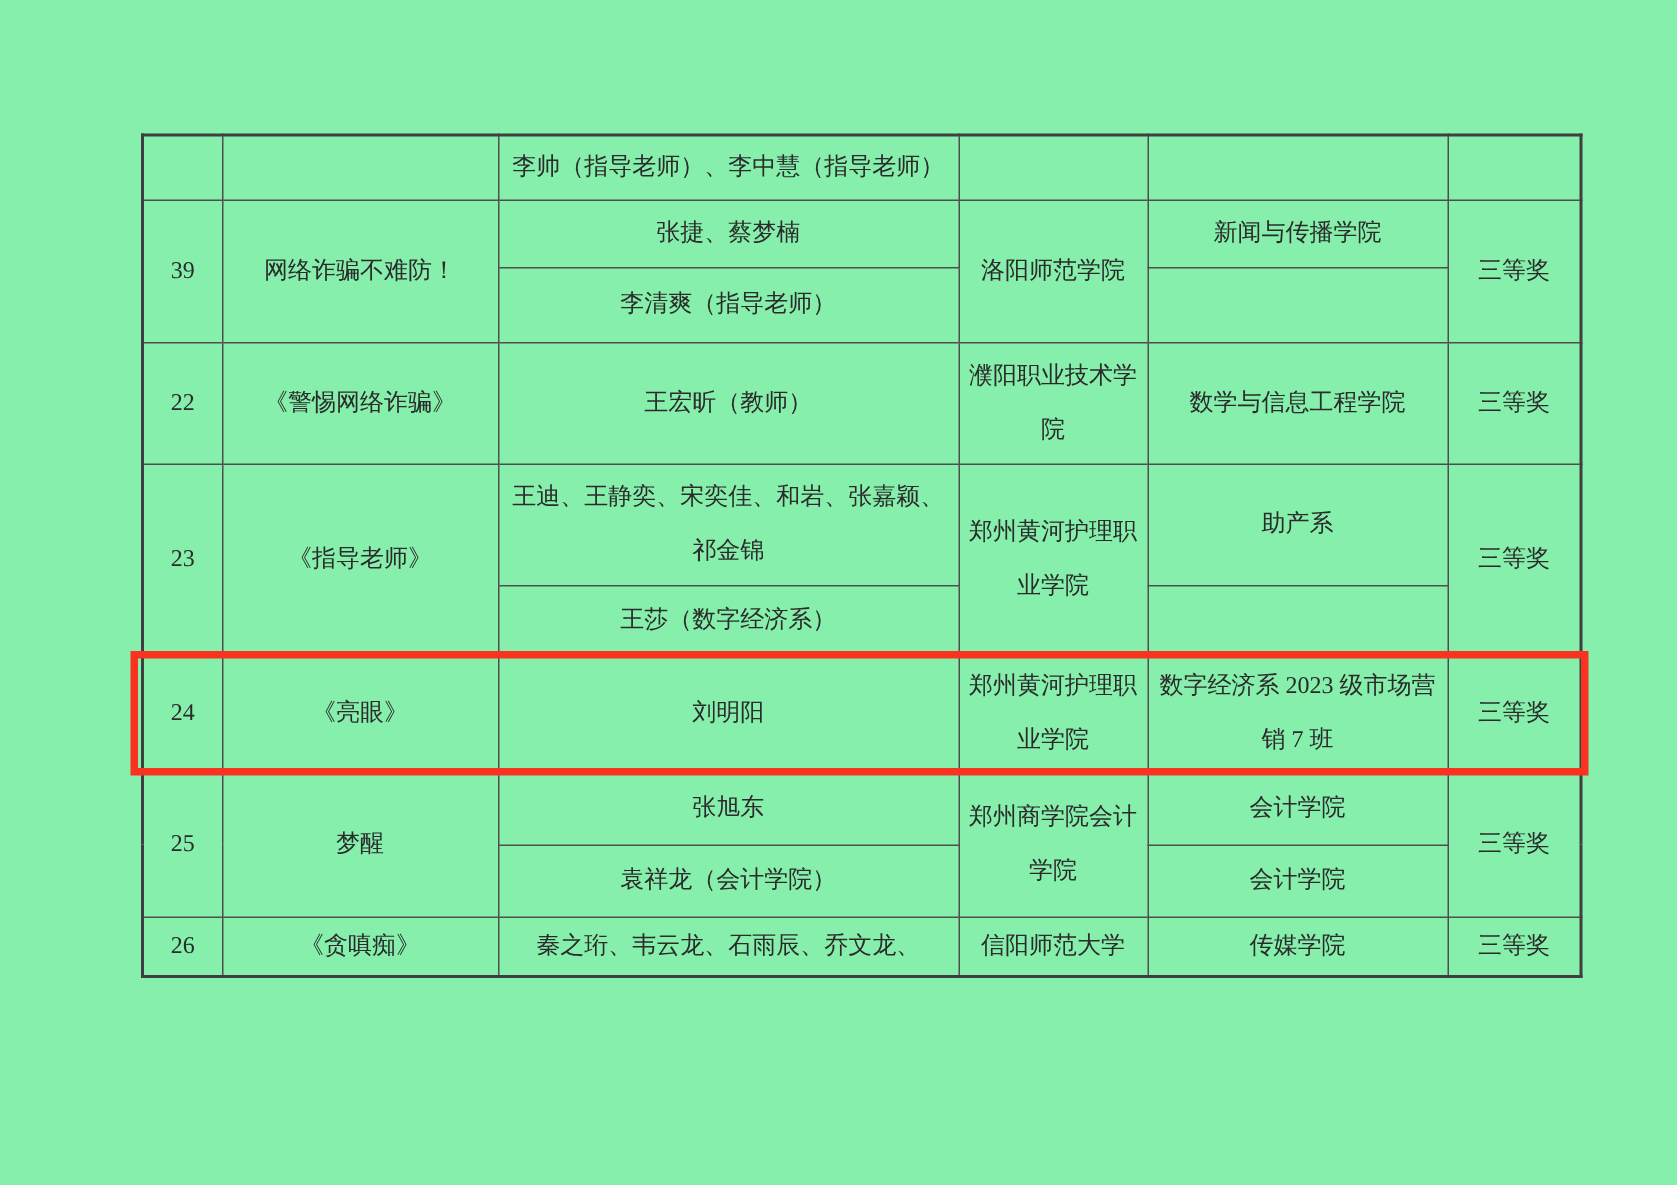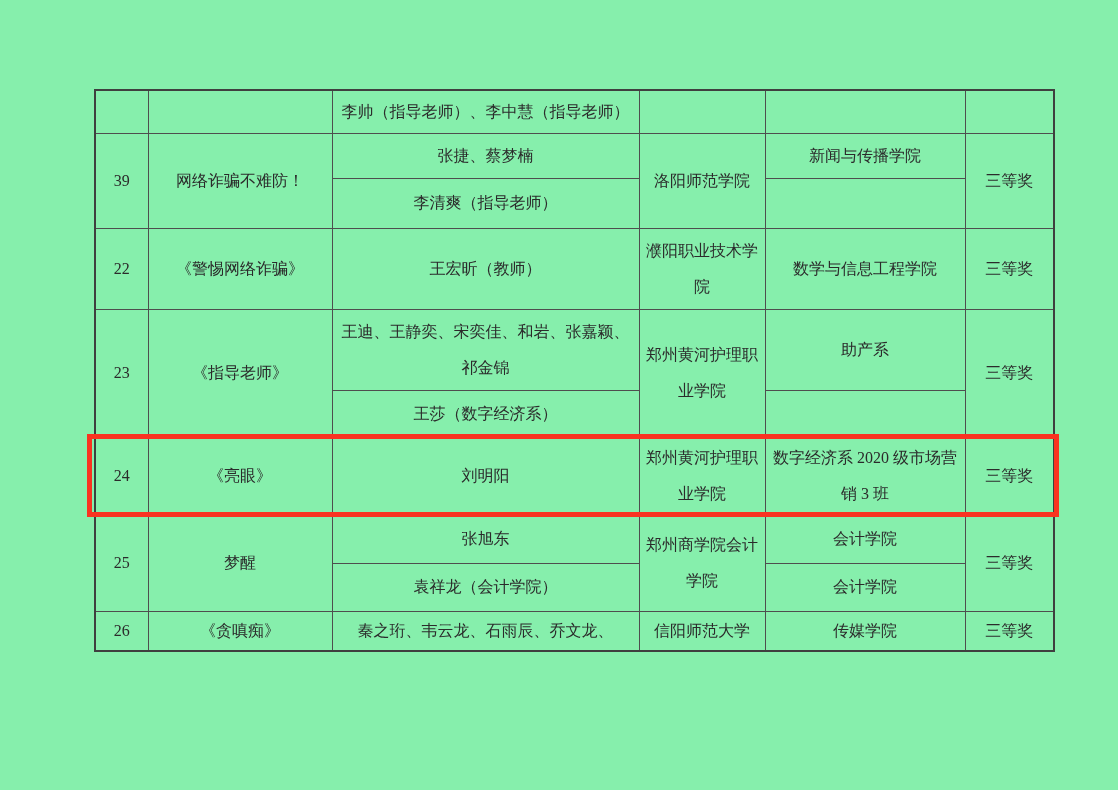--- a/index.html
+++ b/index.html
@@ -111,21 +111,21 @@
       <tr style="height:47px">
         <td>王莎（数字经济系）</td>
         <td></td>
       </tr>
 
       <tr style="height:77px">
         <td>24</td>
         <td>《亮眼》</td>
         <td>刘明阳</td>
         <td>郑州黄河护理职业学院</td>
-        <td>数字经济系 2020 级市场营销 3 班</td>
+        <td>数字经济系 2023 级市场营销 7 班</td>
         <td>三等奖</td>
       </tr>
 
       <tr style="height:49px">
         <td rowspan="2">25</td>
         <td rowspan="2">梦醒</td>
         <td>张旭东</td>
         <td rowspan="2">郑州商学院会计学院</td>
         <td>会计学院</td>
         <td rowspan="2">三等奖</td>

